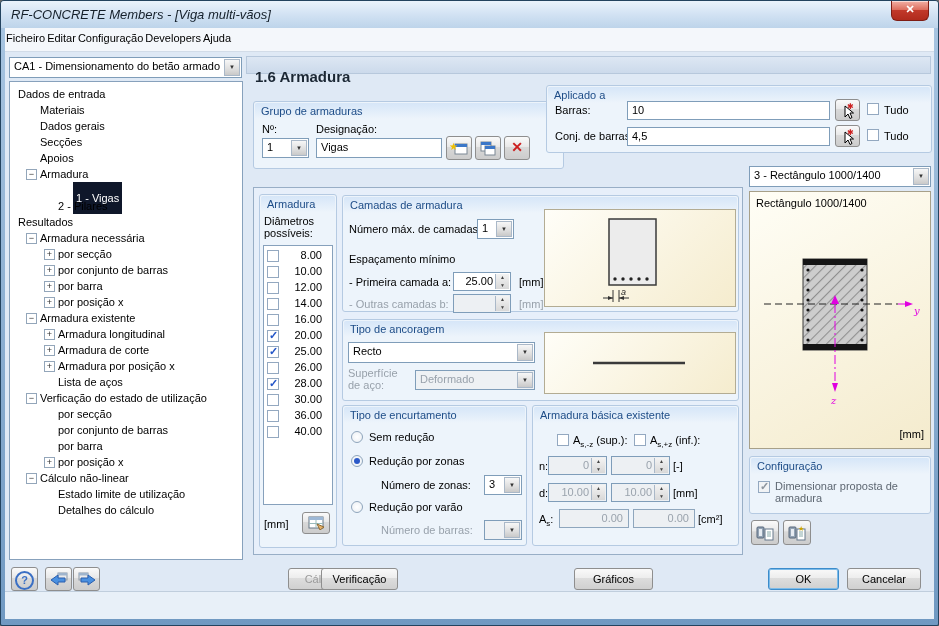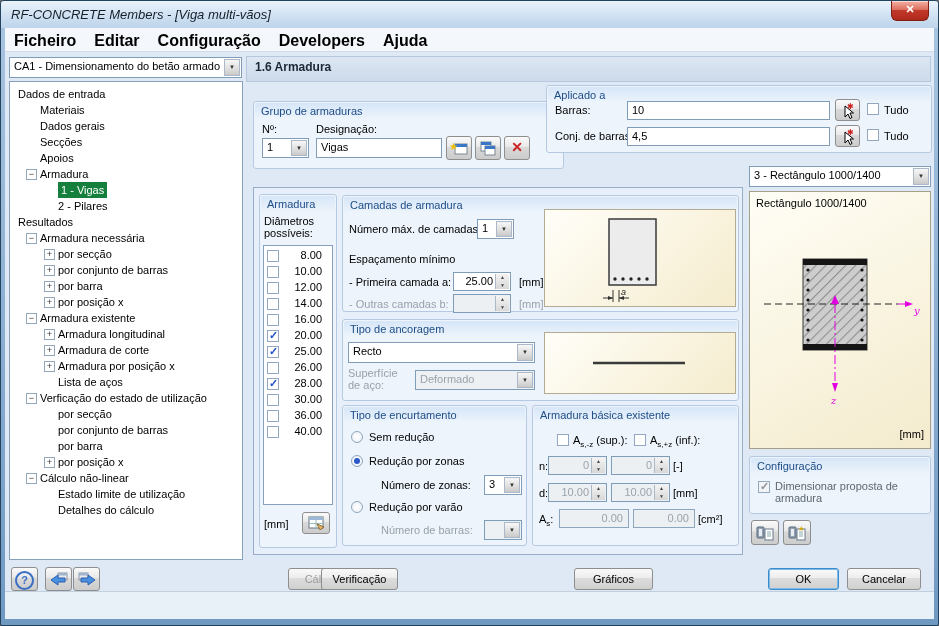--- a/index.html
+++ b/index.html
@@ -8,40 +8,40 @@
     border-radius:4px 4px 2px 2px;overflow:hidden;font-size:11px;color:#000;}
   .titlebar{position:absolute;top:0;left:0;right:0;height:27px;
     background:linear-gradient(#eaf3fc,#d2e2f3 50%,#bdd4ea);}
   .title{position:absolute;left:10px;top:6px;font-size:13px;color:#15202b;font-style:italic;}
   .close-btn{position:absolute;right:9px;top:0;width:36px;height:19px;
     background:linear-gradient(#f2b0a5 0%,#dd6f5f 45%,#c23a2b 46%,#b02a1c 100%);
     border:1px solid #7e1d14;border-top:none;border-radius:0 0 6px 6px;color:#fff;text-align:center;
     font-weight:bold;font-size:11px;line-height:17px;box-shadow:inset 0 1px 0 rgba(255,255,255,.55);cursor:default;}
   .body{position:absolute;top:27px;left:4px;right:4px;bottom:6px;background:#dfe9f5;}
   .menubar{position:absolute;top:0;left:0;right:0;height:23px;background:#f4f7fb;border-bottom:1px solid #d2dce8;}
-  .menu-item{display:inline-block;padding:4px 9px 0;font-size:16px;height:19px;box-sizing:border-box;font-weight:bold;}
-  .panel-header{position:absolute;left:241px;top:28px;right:3px;height:26px;box-sizing:border-box;
-    background:linear-gradient(#dde7f3,#ccdaeb);border:1px solid #b7c8dc;font-size:12px;font-weight:bold;
-    padding:3px 0 0 8px;color:#1b2734;}
+  .menu-item{display:inline-block;padding:4px 1px 0;font-size:11px;height:19px;box-sizing:border-box;}
+  .panel-header{position:absolute;left:241px;top:28px;right:3px;height:18px;box-sizing:border-box;
+    background:linear-gradient(#dde7f3,#ccdaeb);border:1px solid #b7c8dc;font-size:15px;font-weight:bold;
+    padding:11px 0 0 8px;color:#1b2734;}
   
   .combo{position:absolute;background:#fff;border:1px solid #7f9db9;box-sizing:border-box;}
   .combo .cval{position:absolute;left:4px;top:2px;white-space:nowrap;overflow:hidden;right:18px;}
   .combo .cbtn{position:absolute;top:1px;right:1px;bottom:1px;width:16px;
     background:linear-gradient(#f7f7f7,#dedede 60%,#c9c9c9);border:1px solid #aab8c8;box-sizing:border-box;
     font-size:6px;color:#333;text-align:center;line-height:14px;}
   .combo.dis{background:#eef1f4;}
   .combo.dis .cval{color:#99a2ac;}
   
   .tree-panel{position:absolute;left:4px;top:53px;width:234px;height:479px;background:#fff;
     border:1px solid #87a1bc;box-sizing:border-box;overflow:hidden;padding-top:4px;}
   .ti{height:16px;position:relative;line-height:16px;white-space:nowrap;}
   .glyph{position:absolute;top:3px;width:9px;height:9px;border:1px solid #93a6ba;background:#fff;
     line-height:8px;font-size:9px;text-align:center;color:#333;}
   .txt{position:absolute;top:0;}
-  .txt.sel{background:#15803d;color:#fff;padding:0 3px;}
+  .txt.sel{background:#0f172a;color:#fff;padding:8px 3px;margin-left:15px;}
   
   .grp{position:absolute;background:#edf4fb;border:1px solid #b5cae2;border-radius:3px;box-sizing:border-box;}
   .grp-h{position:absolute;left:1px;right:1px;top:1px;height:16px;border-radius:2px 2px 0 0;
     background:linear-gradient(#d6e6f8,#edf4fb);color:#1d4c87;padding:2px 0 0 6px;box-sizing:border-box;}
   .lbl{position:absolute;white-space:nowrap;}
   .lbl.dim{color:#98a1ab;}
   .tfield{position:absolute;background:#fff;border:1px solid #7f9db9;box-sizing:border-box;
     padding:2px 0 0 4px;white-space:nowrap;overflow:hidden;}
   .spin{position:absolute;background:#fff;border:1px solid #7f9db9;box-sizing:border-box;}
   .spin .sval{position:absolute;right:17px;top:2px;}

